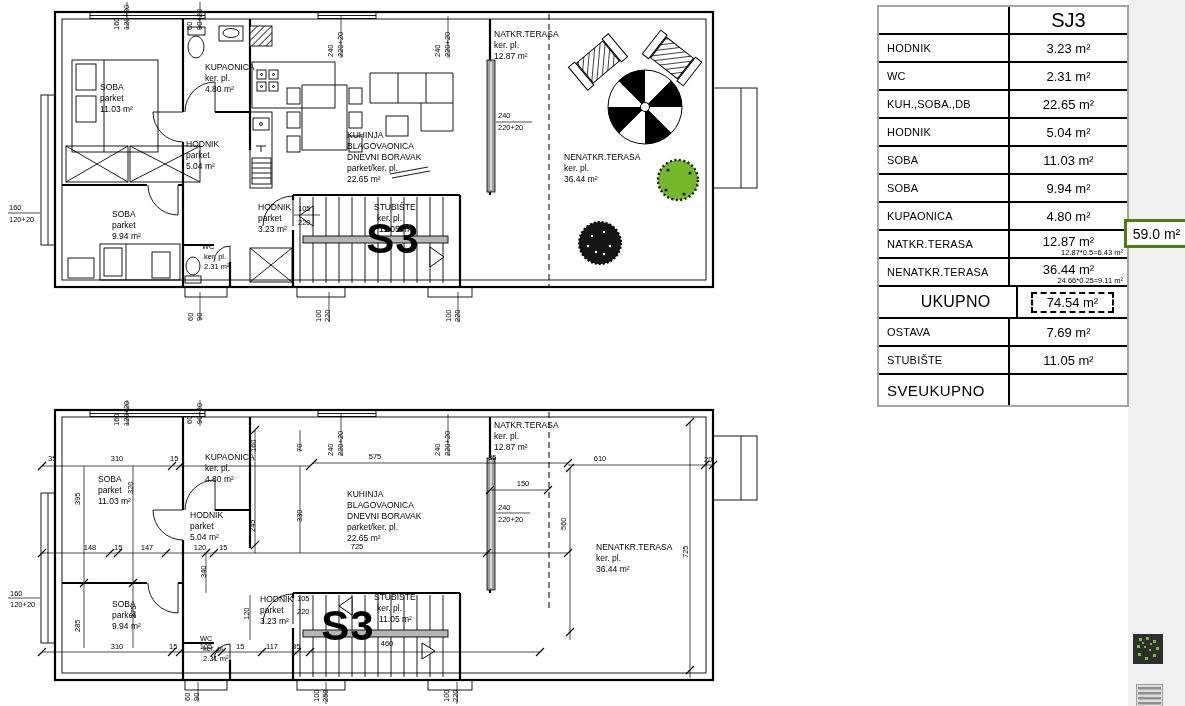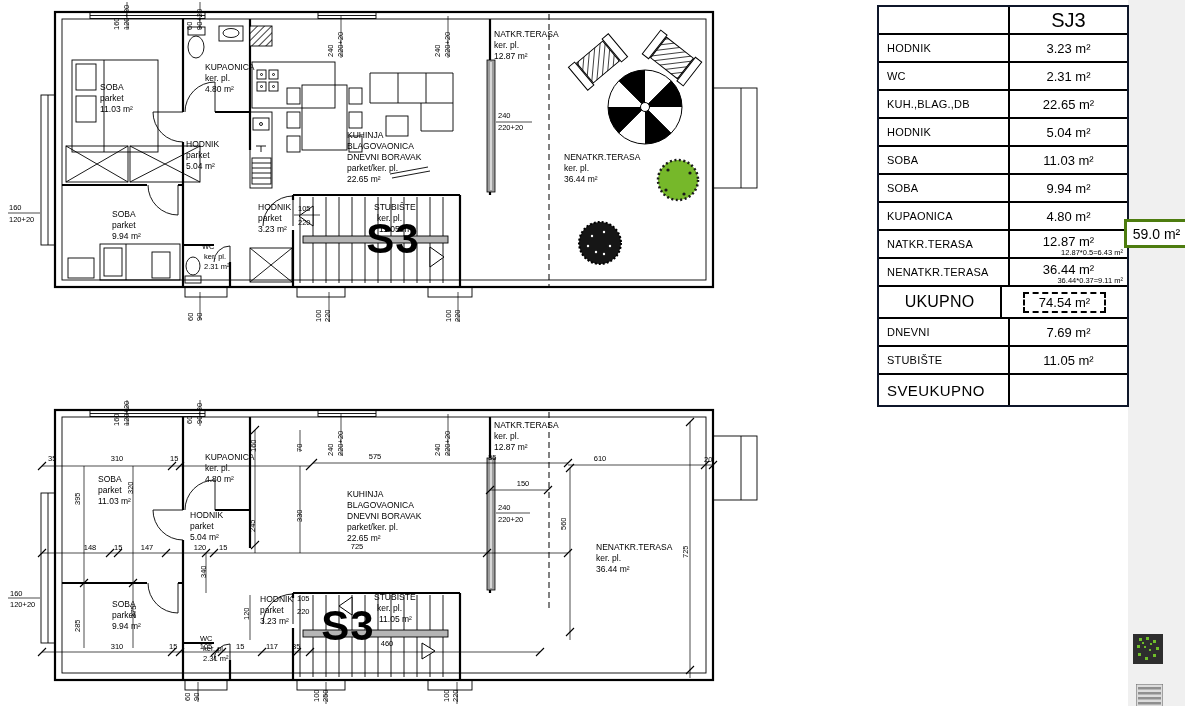--- a/index.html
+++ b/index.html
@@ -15,32 +15,32 @@
   .dsh{stroke:#000;stroke-width:1;fill:none;stroke-dasharray:6 4}
   text{fill:#000}
   .lb{font-size:8.5px}
   .sm{font-size:7.5px}
   .dm{font-size:7.5px}
   .s3{font-size:42px;font-weight:bold;letter-spacing:1px}
   .mid{text-anchor:middle}
   
   #rightstrip{position:absolute;left:1128px;top:0;width:57px;height:706px;background:#f0f0f0;}
   
-  #areatable{position:absolute;left:877px;top:5px;width:248px;border:2px solid #0f172a;background:#fff;}
+  #areatable{position:absolute;left:877px;top:5px;width:248px;border:2px solid #a3a3a3;background:#fff;}
   .tr{display:flex;border-top:2px solid #000;height:26px;}
   .tr:first-child{border-top:none;}
   .tl{width:121px;border-right:2px solid #000;display:flex;align-items:center;padding-left:8px;
       font-size:11px;letter-spacing:.2px;}
   .tv{flex:1;display:flex;align-items:center;justify-content:center;font-size:13px;}
   .tv.col{flex-direction:column;justify-content:center;align-items:stretch;}
   .tv.col .v{text-align:center;line-height:15px;margin-top:3px;}
   .tv.col .note{font-size:7.5px;text-align:right;padding-right:4px;line-height:8px;}
   .hdr{font-size:20px;}
   .rowBig{height:30px;}
-  .lblUk{justify-content:center;padding-left:0;font-size:16px;}
+  .lblUk{justify-content:center;padding-left:16px;font-size:16px;}
   .lblSv{font-size:15px;padding-left:8px;letter-spacing:.4px;}
   .vbox{border:2px solid #000;padding:1px 14px;font-size:13px;display:flex;align-items:center;}
   .vbox.dashed{border-style:dashed;}
   
   #sidebadge{position:absolute;left:1124px;top:219px;width:59px;height:23px;background:#fff;
      border:3px solid #4d7c0f;display:flex;align-items:center;justify-content:center;font-size:14px;z-index:3;}
   
   .toolicon{position:absolute;cursor:pointer;}
   #icon-plant{left:1133px;top:634px;}
   #icon-stairs{left:1136px;top:684px;}
@@ -491,21 +491,21 @@
     </div>
     <div class="tr">
       <div class="tl">HODNIK</div>
       <div class="tv">3.23 m²</div>
     </div>
     <div class="tr">
       <div class="tl">WC</div>
       <div class="tv">2.31 m²</div>
     </div>
     <div class="tr">
-      <div class="tl">KUH.,BLAG.,DB</div>
+      <div class="tl">KUH.,SOBA.,DB</div>
       <div class="tv">22.65 m²</div>
     </div>
     <div class="tr">
       <div class="tl">HODNIK</div>
       <div class="tv">5.04 m²</div>
     </div>
     <div class="tr">
       <div class="tl">SOBA</div>
       <div class="tv">11.03 m²</div>
     </div>
@@ -521,31 +521,31 @@
       <div class="tl">NATKR.TERASA</div>
       <div class="tv col">
         <div class="v">12.87 m²</div>
         <div class="note">12.87*0.5=6.43 m²</div>
       </div>
     </div>
     <div class="tr">
       <div class="tl">NENATKR.TERASA</div>
       <div class="tv col">
         <div class="v">36.44 m²</div>
-        <div class="note">36.44*0.37=9.11 m²</div>
+        <div class="note">24.66*0.25=9.11 m²</div>
       </div>
     </div>
     <div class="tr rowBig">
       <div class="tl lblUk">UKUPNO</div>
       <div class="tv">
         <div class="vbox dashed">74.54 m²</div>
       </div>
     </div>
     <div class="tr">
-      <div class="tl">DNEVNI</div>
+      <div class="tl">OSTAVA</div>
       <div class="tv">7.69 m²</div>
     </div>
     <div class="tr">
       <div class="tl">STUBIŠTE</div>
       <div class="tv">11.05 m²</div>
     </div>
     <div class="tr rowBig">
       <div class="tl lblSv">SVEUKUPNO</div>
     </div>
   </div>

